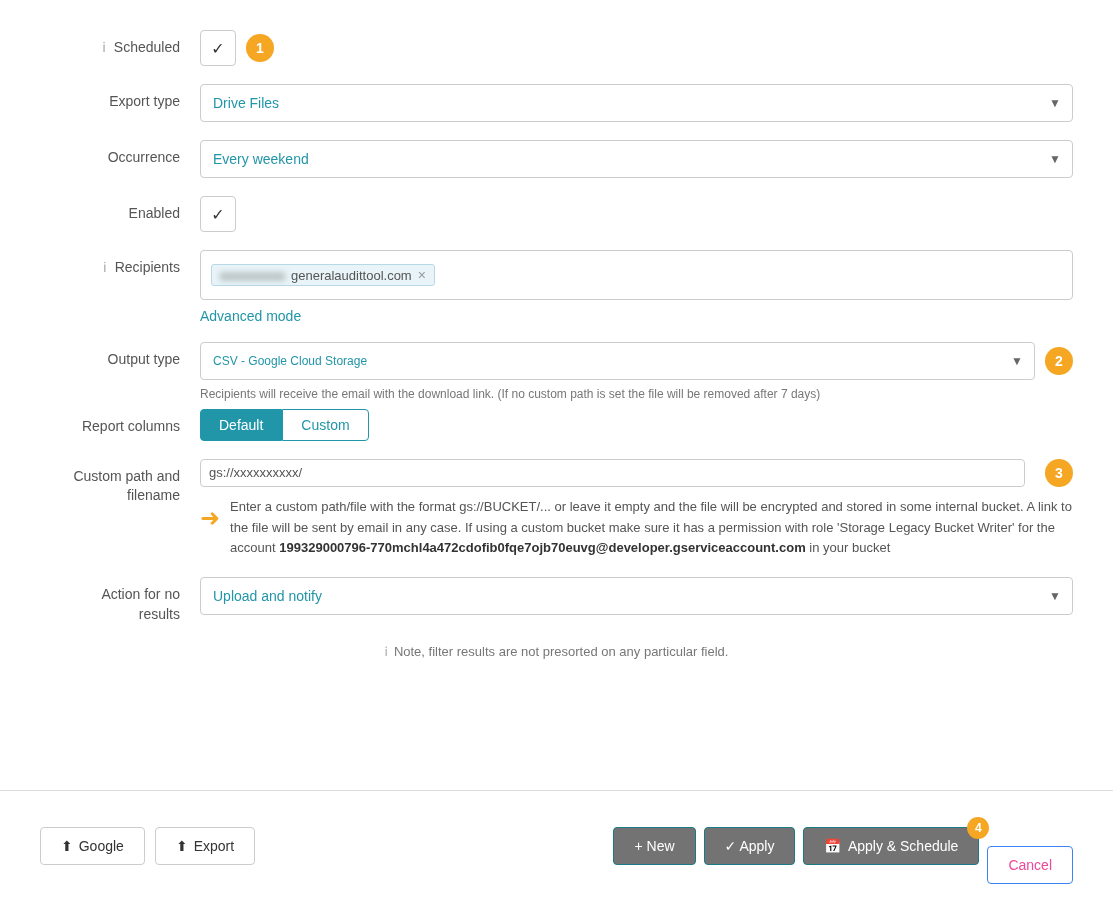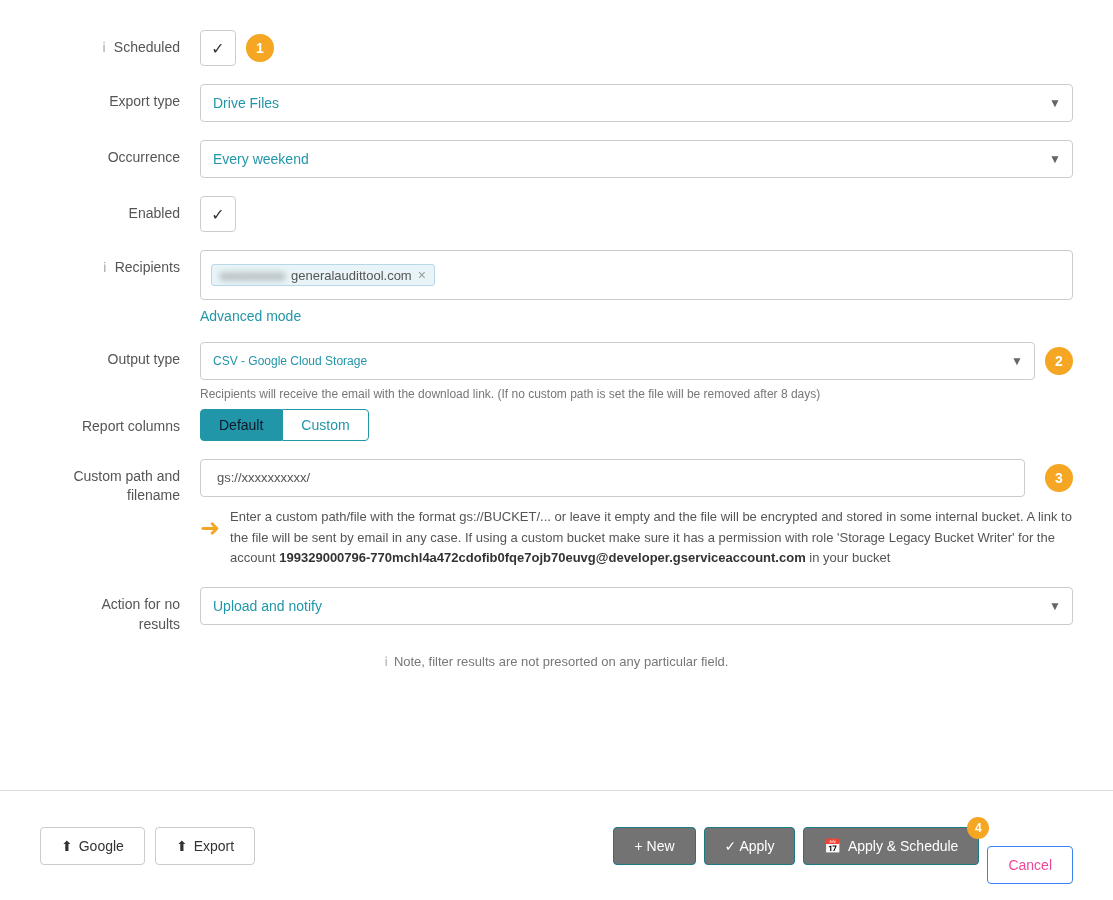--- a/index.html
+++ b/index.html
@@ -26,21 +26,21 @@
     .recipient-tag .tag-blur { filter: blur(3px); display: inline-block; }
     .recipient-tag .remove-btn { cursor: pointer; color: #999; font-size: 14px; }
 
     .advanced-mode-link { color: #2196a8; font-size: 14px; cursor: pointer; text-decoration: none; display: inline-block; margin-top: 8px; }
 
     .output-type-row { margin-bottom: 6px; }
     .output-note { font-size: 12px; color: #777; margin-top: 6px; line-height: 1.4; }
 
     .btn-group { display: flex; gap: 0; }
     .btn-toggle { padding: 7px 18px; border: 1px solid #2196a8; font-size: 14px; cursor: pointer; }
-    .btn-toggle.active { background: #2196a8; color: #0f172a; }
+    .btn-toggle.active { background: #2196a8; color: #ffffff; }
     .btn-toggle:not(.active) { background: #fff; color: #2196a8; }
     .btn-toggle:first-child { border-radius: 4px 0 0 4px; }
     .btn-toggle:last-child { border-radius: 0 4px 4px 0; }
 
     .custom-path-input-wrap { position: relative; }
     .custom-path-input-wrap input { width: 100%; padding: 8px 12px; border: 1px solid #ccc; border-radius: 4px; font-size: 13px; height: 38px; color: #555; }
 
     .info-block { margin-top: 10px; font-size: 13px; color: #555; line-height: 1.6; display: flex; gap: 10px; align-items: flex-start; }
     .arrow-icon { color: #f5a623; font-size: 24px; margin-top: 2px; flex-shrink: 0; }
     .info-block .highlight-bold { font-weight: bold; color: #333; }
@@ -153,21 +153,21 @@
           <select style="width:100%;padding:8px 36px 8px 12px;border:1px solid #ccc;border-radius:4px;appearance:none;background:#fff;font-size:12px;color:#2196a8;cursor:pointer;height:38px;">
             <option value="CSV - Google Cloud Storage" selected="">CSV - Google Cloud Storage</option>
             <option value="CSV">CSV</option>
             <option value="JSON">JSON</option>
             <option value="Excel">Excel</option>
           </select>
           <span class="select-arrow" style="position:absolute;right:12px;top:50%;transform:translateY(-50%);pointer-events:none;color:#666;font-size:12px;">▼</span>
         </div>
         <span class="badge-circle" style="margin-left:10px;flex-shrink:0;">2</span>
       </div>
-      <div class="output-note">Recipients will receive the email with the download link. (If no custom path is set the file will be removed after 8 days)</div>
+      <div class="output-note">Recipients will receive the email with the download link. (If no custom path is set the file will be removed after 7 days)</div>
     </div>
   </div>
 
   <div class="form-row">
     <div class="form-label">
       <span>Report columns</span>
     </div>
     <div class="form-control-wrap">
       <div class="btn-group">
         <button class="btn-toggle active">Default</button>
@@ -176,21 +176,21 @@
     </div>
   </div>
 
   <div class="form-row" style="align-items:flex-start;">
     <div class="form-label" style="padding-top:8px;">
       <span>Custom path and<br>filename</span>
     </div>
     <div class="form-control-wrap">
       <div style="display:flex;align-items:center;gap:10px;">
         <div class="custom-path-input-wrap" style="flex:1;">
-          <input type="text" value="gs://xxxxxxxxxx/" style="width: 100%; padding: 8px 16px; border: 1px solid rgb(204, 204, 204); border-radius: 4px; font-size: 13px; height: 38px; color: rgb(85, 85, 85); filter: blur(0px);">
+          <input type="text" value="gs://xxxxxxxxxx/" style="width: 100%; padding: 8px 8px; border: 1px solid rgb(204, 204, 204); border-radius: 4px; font-size: 13px; height: 28px; color: rgb(85, 85, 85); filter: blur(0px);">
         </div>
         <span class="badge-circle">3</span>
       </div>
       <div class="info-block">
         <span class="arrow-icon">➜</span>
         <span>
           <span>Enter a custom path/file with the format gs://BUCKET/... or leave it empty and the file will be encrypted and stored in some internal bucket. A link to the file will be sent by email in any case. If using a custom bucket make sure it has a permission with role 'Storage Legacy Bucket Writer' for the account </span><span class="highlight-bold">199329000796-770mchl4a472cdofib0fqe7ojb70euvg@developer.gserviceaccount.com</span><span> in your bucket</span>
         </span>
       </div>
     </div>

